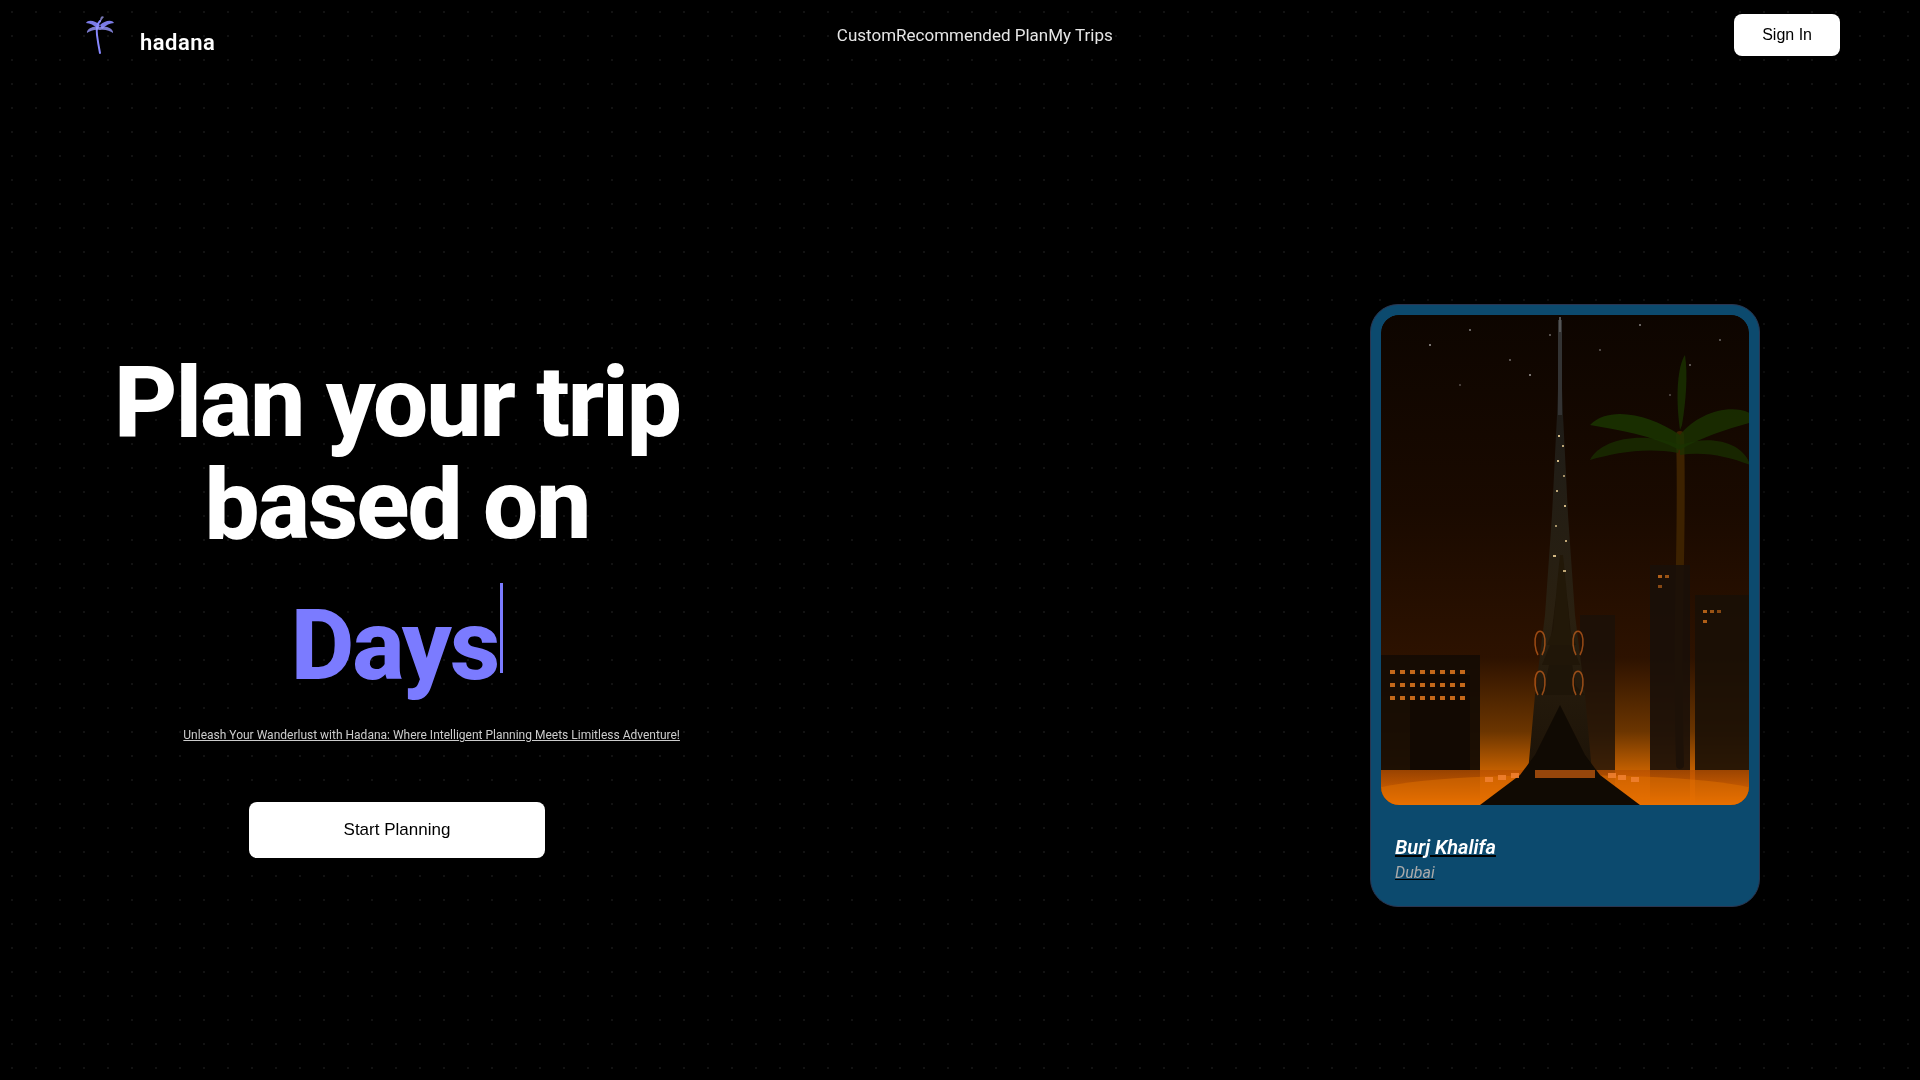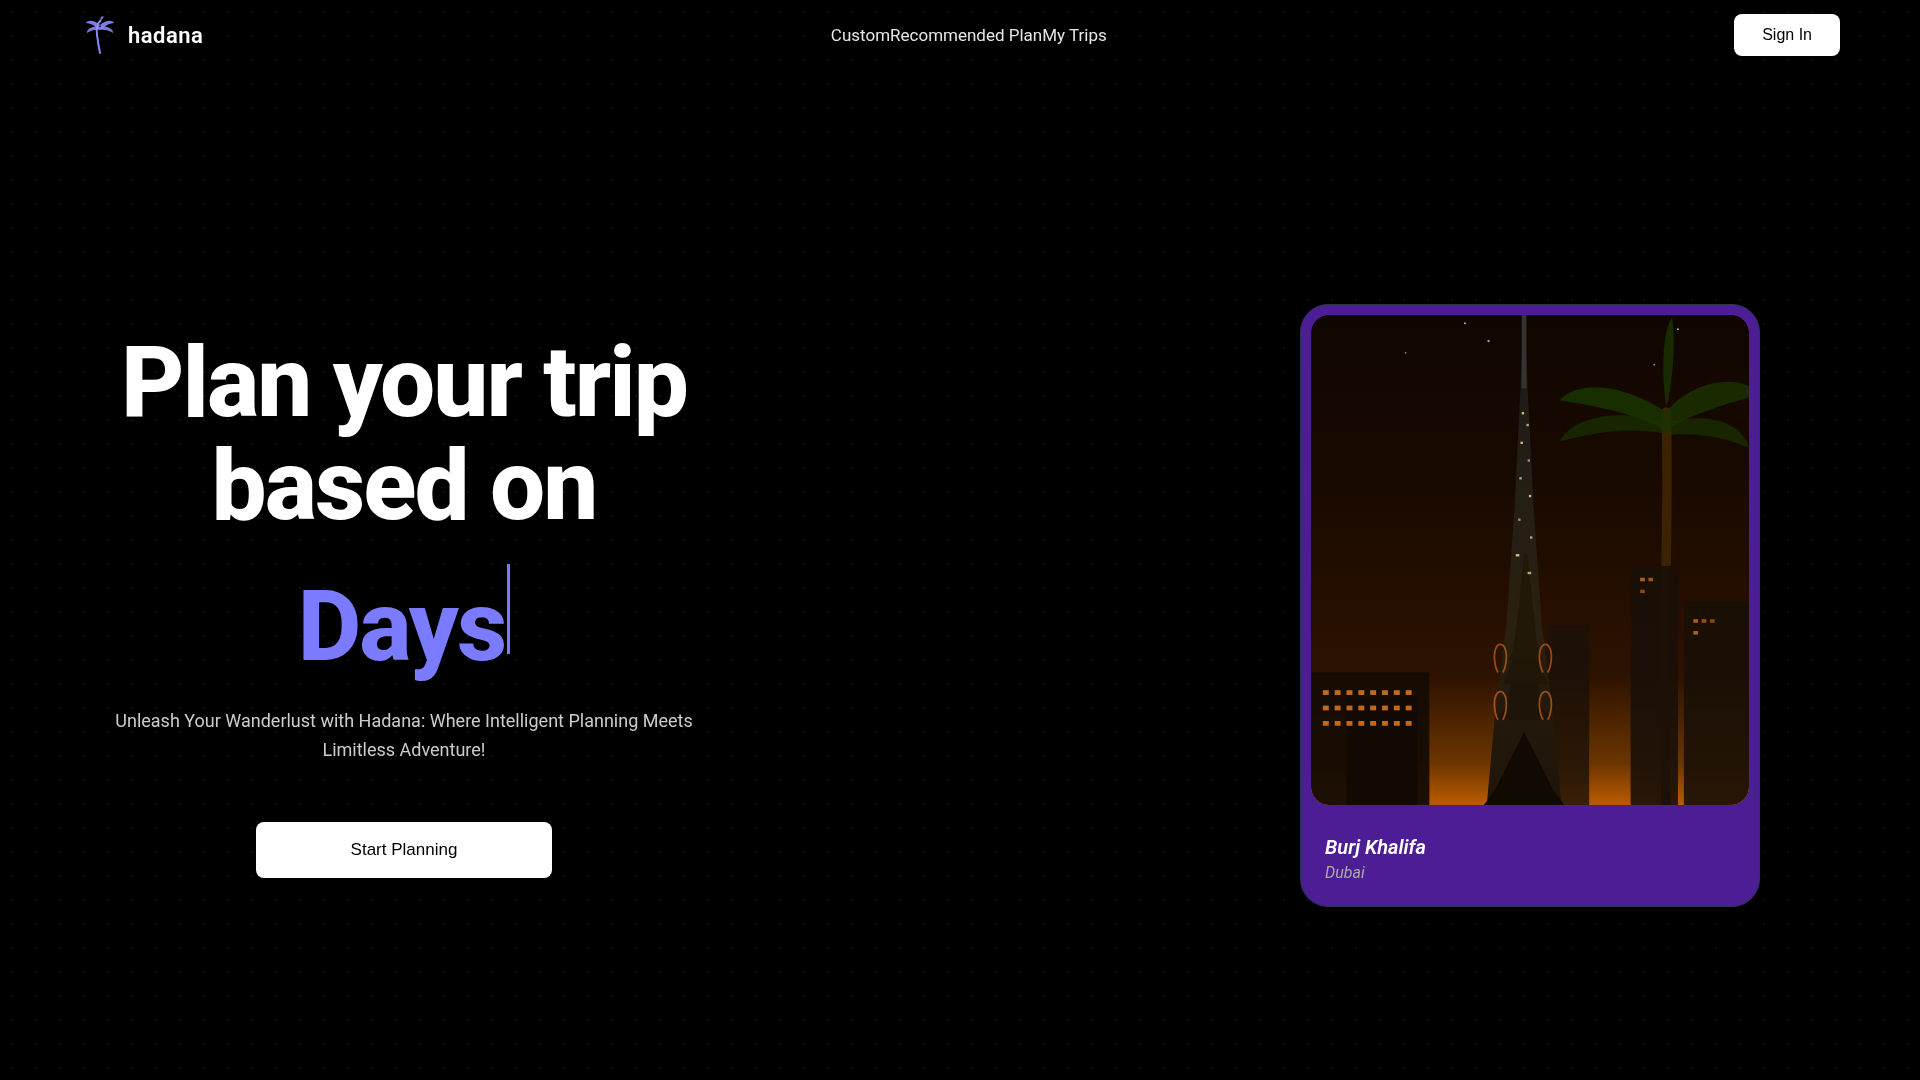--- a/index.html
+++ b/index.html
@@ -38,22 +38,22 @@
       z-index: 10;
       display: flex;
       align-items: center;
       justify-content: space-between;
       padding: 0 80px;
       height: 70px;
     }
 
     .logo {
       display: flex;
-      align-items: center;
-      gap: 8px;
+      align-items: flex-end;
+      gap: 20px;
       cursor: pointer;
     }
 
     .logo-icon {
       width: 40px;
       height: 40px;
     }
 
     .logo-text {
       color: #ffffff;
@@ -138,25 +138,26 @@
     }
 
     .hero-heading-line3 {
       display: flex;
       align-items: center;
       justify-content: center;
     }
 
     .hero-subtitle {
       color: #cccccc;
-      font-size: 18px;
+      font-size: 12px;
       line-height: 1.6;
-      text-align: center;
+      text-align: right;
       margin-top: 28px;
       max-width: 580px;
+      text-decoration: underline;
     }
 
     .start-planning-btn {
       display: block;
       width: 296px;
       margin: 57px auto 0;
       background: #ffffff;
       color: #000000;
       border: none;
       border-radius: 8px;
@@ -169,27 +170,28 @@
 
     
     .hero-right {
       flex: 0 0 auto;
       display: flex;
       align-items: center;
       justify-content: center;
     }
 
     .destination-card {
-      width: 460px;
-      background: #4c1d95;
+      width: 390px;
+      background: #0c4a6e;
       border-radius: 28px;
       overflow: hidden;
       border: 1.5px solid #2a3550;
       box-shadow: 0 20px 60px rgba(0,0,0,0.7);
       position: relative;
+      text-decoration: underline;
     }
 
     .card-image-wrapper {
       width: 100%;
       height: 490px;
       overflow: hidden;
       border-radius: 18px;
       margin: 10px;
       width: calc(100% - 20px);
     }

